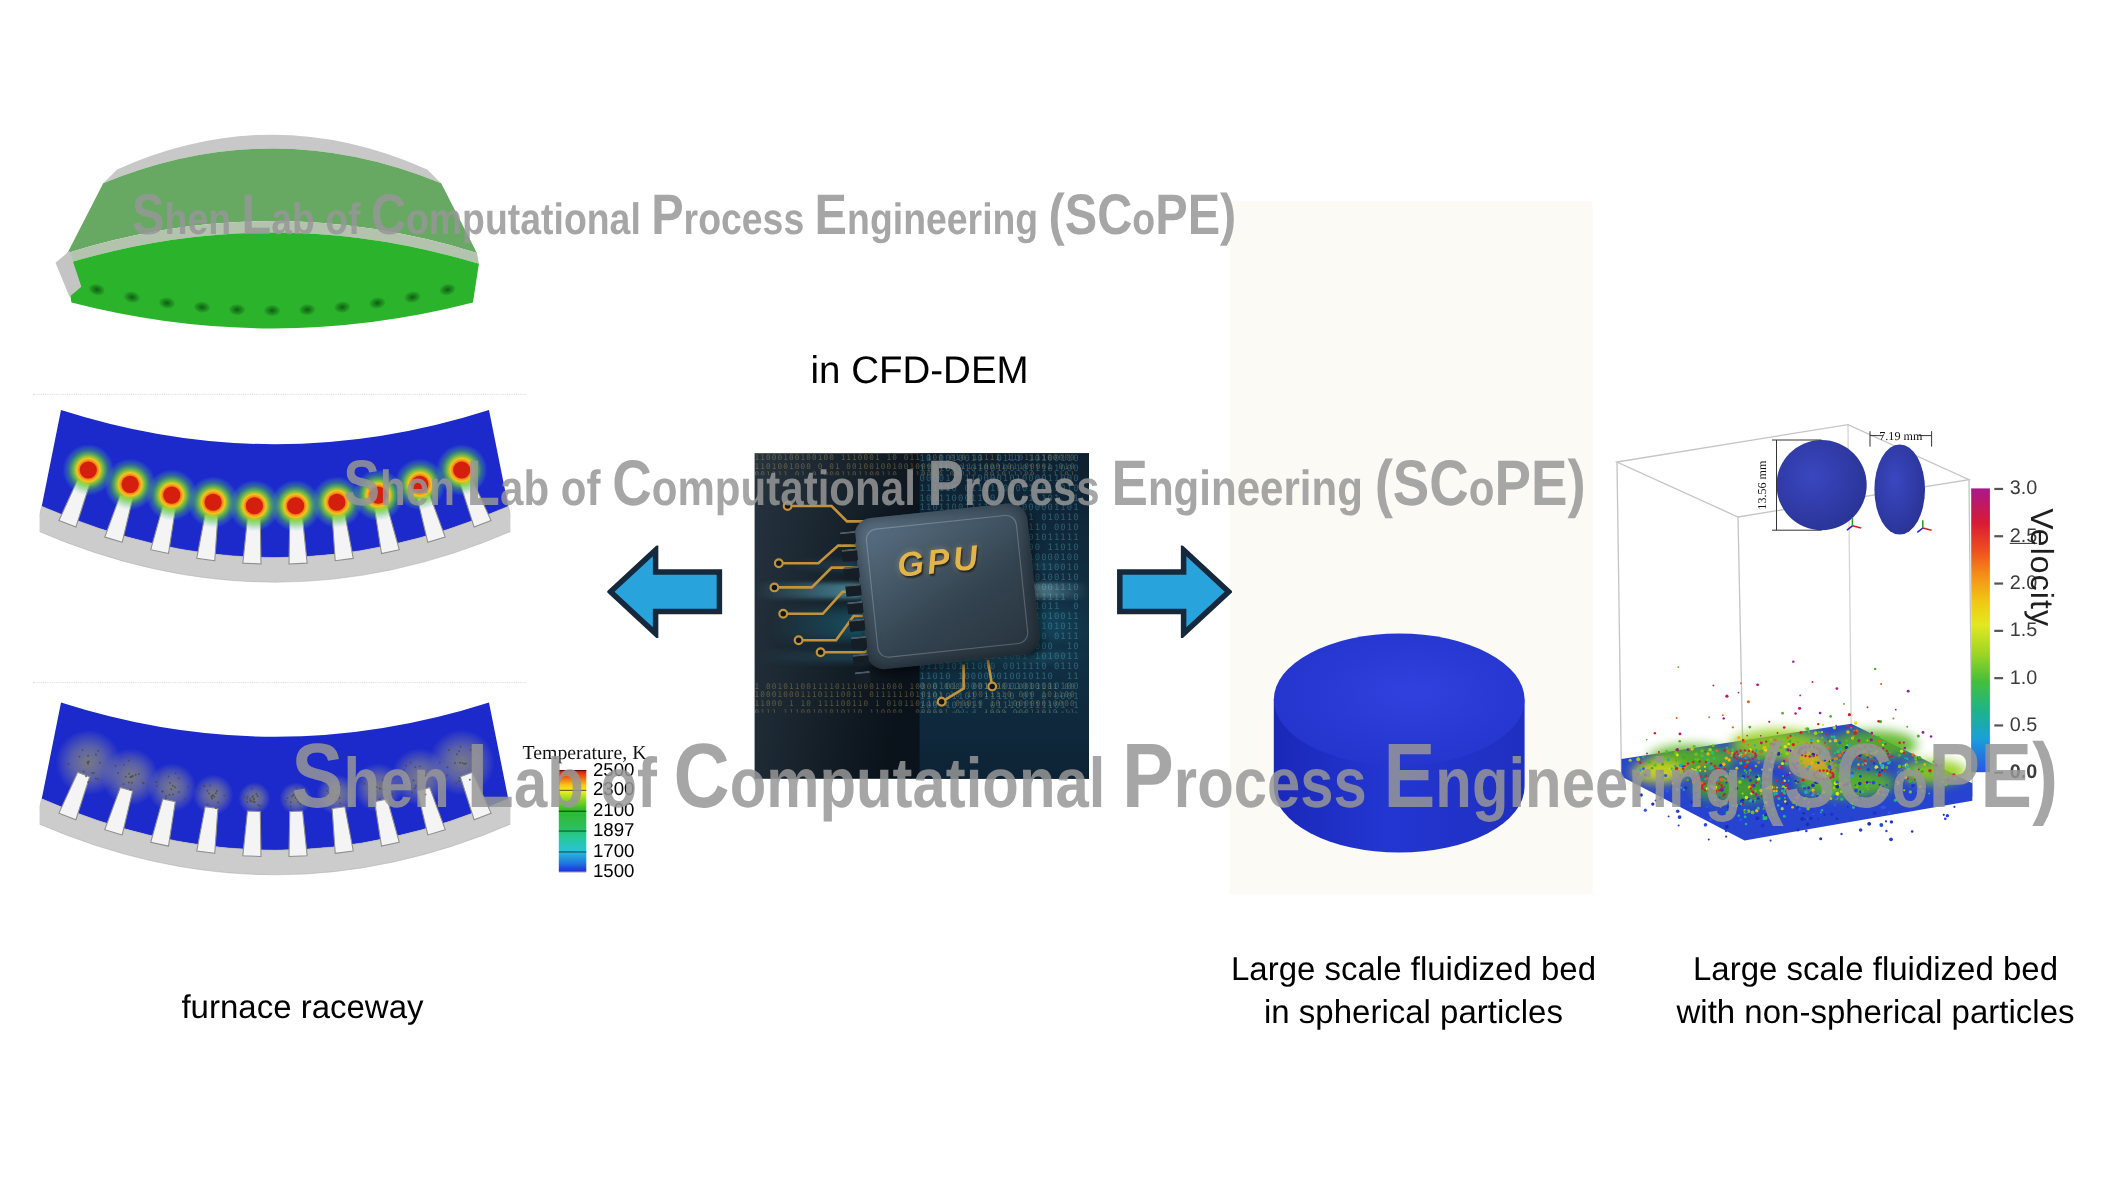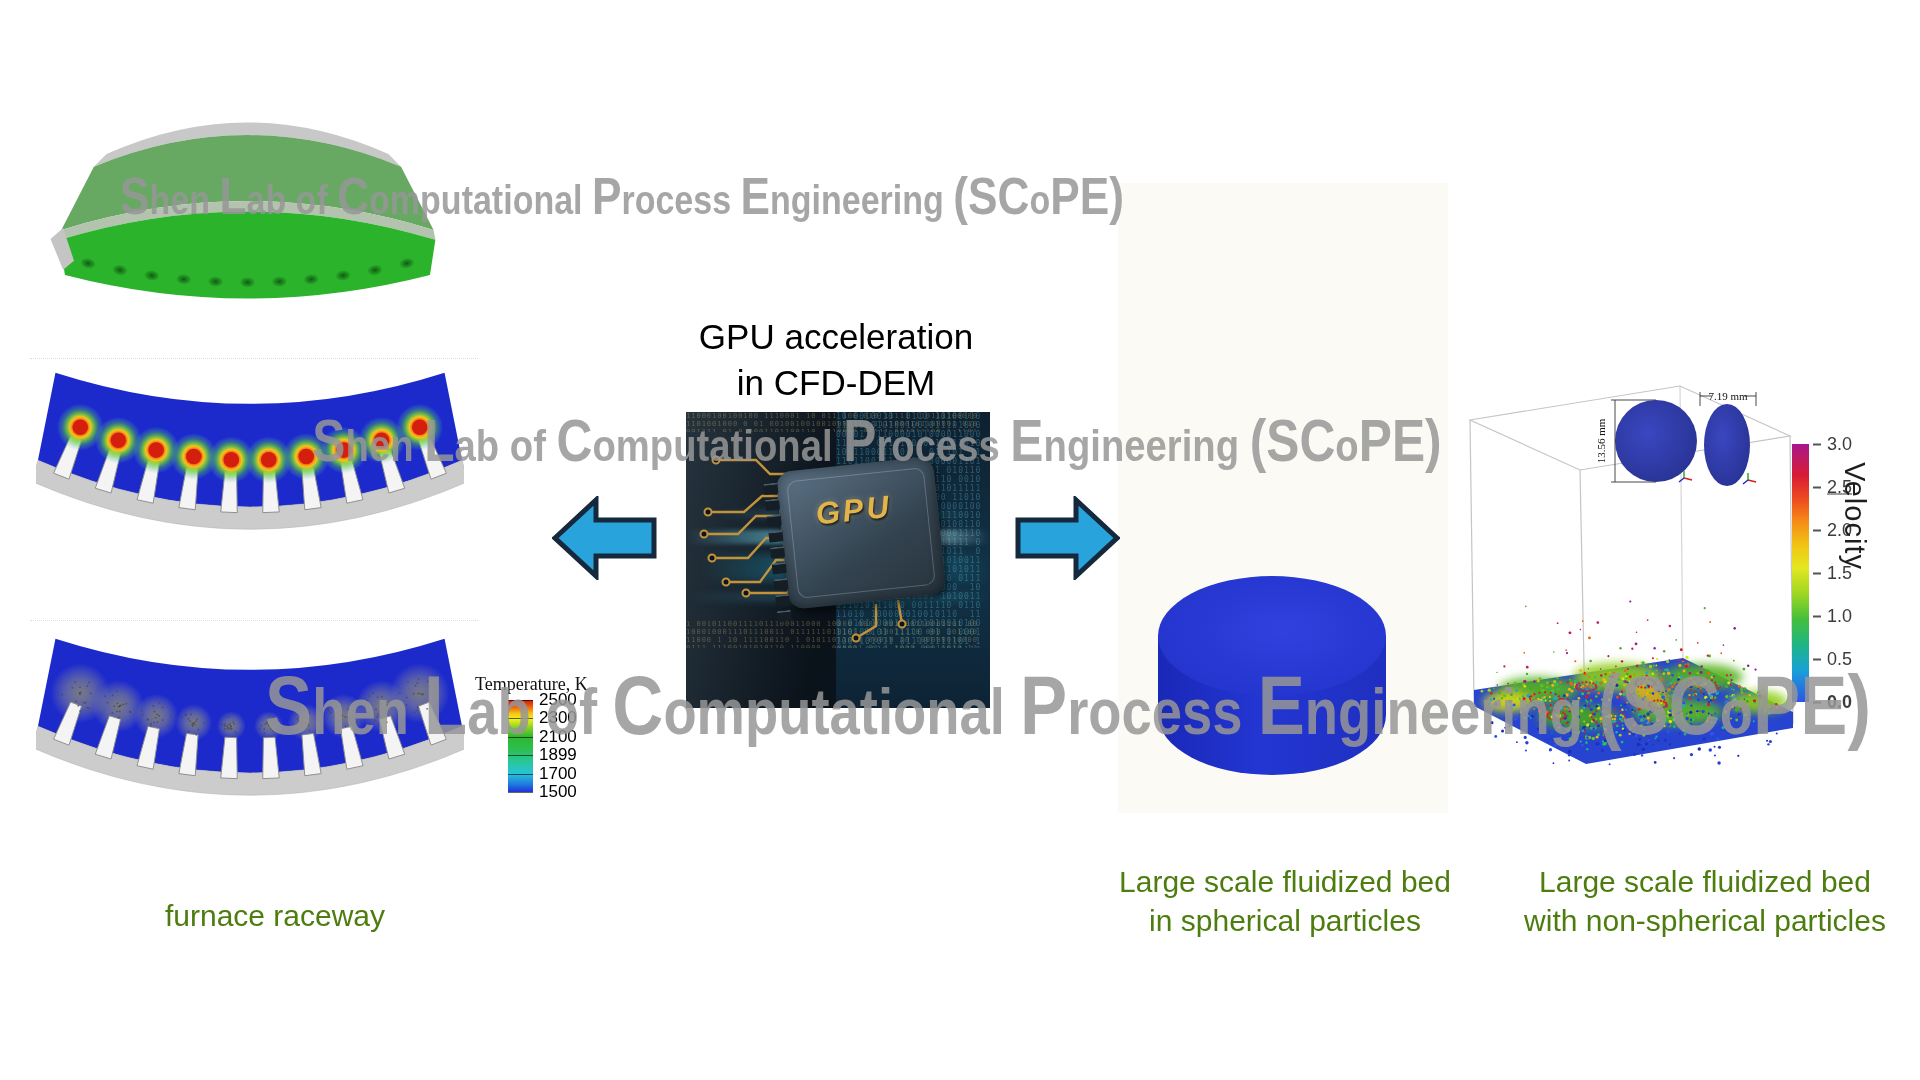--- a/index.html
+++ b/index.html
@@ -7,21 +7,21 @@
          font-family:"Liberation Sans",sans-serif;color:#0c0c0c;}
   .abs{position:absolute;}
 
   
   .watermark{position:absolute;transform:translate(-50%,-50%) scaleX(0.85);white-space:nowrap;
              font-weight:bold;color:rgba(150,150,150,0.85);letter-spacing:0;z-index:50;
              font-family:"Liberation Sans",sans-serif;}
   .watermark .wmcap{font-size:1.3em;}
 
   
-  .caption{position:absolute;text-align:center;font-size:30px;line-height:39px;color:#4d7c0f;}
+  .caption{position:absolute;text-align:center;font-size:30px;line-height:39px;color:#000000;}
   .center-title{position:absolute;text-align:center;font-size:35px;line-height:46px;color:#000;}
 
   
   .cbar{position:absolute;z-index:20;}
   .cbar-title{font-family:"Liberation Serif",serif;font-size:18px;color:#111;white-space:nowrap;}
   .cbar-row{display:flex;align-items:flex-start;margin-top:5px;}
   .cbar-bar{position:relative;width:25px;height:92px;}
   .rainbow-v{background:linear-gradient(to bottom,#d51408 0%,#ee6a12 8%,#f8c814 15%,#f0f01e 21%,
              #86d322 30%,#2eb82e 40%,#2cbf55 55%,#27c894 66%,#28c3d8 80%,#1e78e0 92%,#2230d8 100%);}
   .cbar-line{position:absolute;left:0;right:0;height:1px;background:rgba(0,0,0,0.6);}
@@ -375,33 +375,32 @@
           <i class="cbar-line" style="top: 20%;"></i>
           <i class="cbar-line" style="top: 40%;"></i>
           <i class="cbar-line" style="top: 60%;"></i>
           <i class="cbar-line" style="top: 80%;"></i>
           <i class="cbar-line" style="top: 100%;"></i>
         </div>
       <div class="cbar-ticks">
           <span class="cbar-tick" style="top: 0%;">2500</span>
           <span class="cbar-tick" style="top: 20%;">2300</span>
           <span class="cbar-tick" style="top: 40%;">2100</span>
-          <span class="cbar-tick" style="top: 60%;">1899</span>
+          <span class="cbar-tick" style="top: 60%;">1897</span>
           <span class="cbar-tick" style="top: 80%;">1700</span>
           <span class="cbar-tick" style="top: 100%;">1500</span>
         </div>
     </div>
   </div>
 
   <div class="caption" style="left:75px;top:896px;width:400px;">
     <div>furnace raceway</div>
   </div>
 
   <div class="center-title" style="left:636px;top:314px;width:400px;">
-    <div>GPU acceleration</div>
     <div>in CFD-DEM</div>
   </div>
 
   <div class="gpu-img">
     <div class="gpu-right"></div>
     <div class="bin-layer">
         <div class="bin" style="left: 150px; top: 0px; width: 154px; height: 236px; color: rgba(110, 215, 235, 0.3); font-size: 8px; line-height: 9px;">10 0010010  0111 10100110
 1101010101001001011101000
 000011 110000101000011000
 111110 011110000011011010

